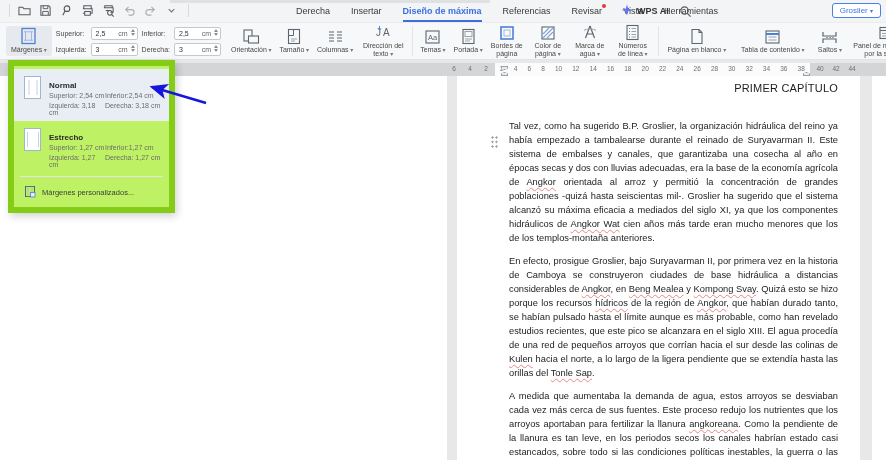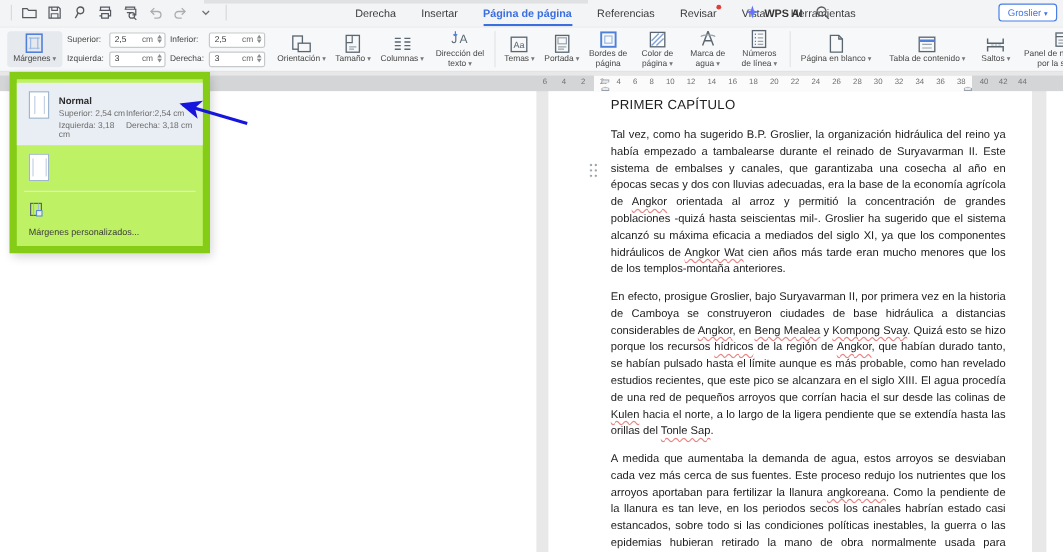--- a/index.html
+++ b/index.html
@@ -52,41 +52,41 @@
   .rn-right { left:812px; width:48px; }
   .ind { position:absolute; background:#e9eaeb; border:1px solid #9aa0a8; }
   .ind-top { left:501px; top:3px; width:7px; height:4px; clip-path:polygon(0 0,100% 0,100% 60%,50% 100%,0 60%); }
   .ind-bot { left:501px; top:9px; width:7px; height:4px; clip-path:polygon(50% 0,100% 40%,100% 100%,0 100%,0 40%); }
   .ind-right { left:803px; top:9px; width:7px; height:4px; clip-path:polygon(50% 0,100% 40%,100% 100%,0 100%,0 40%); }
   .page { position:absolute; top:16px; bottom:0; background:#fff; }
   .page-left { left:0; width:447px; }
   .page-main { left:457px; width:403px; }
   .page-next { left:872px; width:14px; }
   .page-main .content { position:absolute; left:52px; right:22px; top:6px; }
-  .doc-title { text-align:left; font-size:11px; color:#1d1d1d; letter-spacing:.2px; margin-bottom:11px; }
+  .doc-title { text-align:right; font-size:11px; color:#1d1d1d; letter-spacing:.2px; margin-bottom:25px; }
   .docpara { font-size:9.3px; line-height:14px; color:#1c1c1c; text-align:justify; margin-bottom:9px; }
   .misspelled { text-decoration:underline; text-decoration-style:wavy; text-decoration-color:#e88686; text-decoration-thickness:1px; text-underline-offset:2px; }
   .drag-handle { position:absolute; left:34px; top:60px; width:8px; height:12px;
     background:radial-gradient(circle 1px at 1.5px 1.5px, #9aa0a6 1px, transparent 1.2px); background-size:4px 4.5px; }
 
   
   .dropdown { position:absolute; left:8px; top:60px; width:167px; background:#bef264; border:6px solid #84cc16; box-shadow:2px 3px 8px rgba(0,0,0,.18); z-index:50; padding:3px 0; }
   .mitem { display:flex; gap:8px; padding:5px 8px 5px 10px; align-items:flex-start; }
   .mitem.is-active { background:#e9eef4; }
   .mi { width:17px; height:23px; border:1px solid #9fb6cf; background:#fff; position:relative; flex:none; margin-top:2px; }
   .mi-inner { position:absolute; top:3px; bottom:3px; left:50%; transform:translateX(-50%); border-left:1px solid #c3d2e4; border-right:1px solid #c3d2e4; }
   .ic-normal .mi-inner { width:9px; }
   .ic-estrecho .mi-inner { width:12px; }
   .ic-moderado .mi-inner { width:10px; }
   .ic-ancho .mi-inner { width:6px; border-left:3px double #c3d2e4; border-right:3px double #c3d2e4; }
   .mtxt { flex:1; }
   .mname { font-size:8px; font-weight:bold; color:#2b2b2b; margin-bottom:3px; }
   .mgrid { display:grid; grid-template-columns:1fr 1fr; row-gap:3px; font-size:7px; color:#6c6c6c; }
   .dsep { height:1px; background:#e4e4e6; margin:3px 6px; }
-  .custom-row { display:flex; align-items:flex-start; gap:6px; padding:5px 10px 4px; font-size:7.5px; color:#3c3c3c;flex-direction:column; }
+  .custom-row { display:flex; align-items:center; gap:6px; padding:5px 10px 4px; font-size:7.5px; color:#3c3c3c; }
 
   
   .anno { position:absolute; left:0; top:0; width:886px; height:460px; pointer-events:none; z-index:60; }
 </style>
 </head>
 <body>
 
 <div id="app">
 
   <div class="titlebar">
@@ -139,21 +139,21 @@
             <path d="M3 4.5l3 3 3-3" fill="none" stroke="#707478" stroke-width="1.2"></path>
           </svg>
         </span>
       <div class="qsep"></div>
     </div>
 
     <div class="tabs">
 
     <div class="tab">Derecha</div>
         <div class="tab">Insertar</div>
-        <div class="tab is-active">Página de página</div>
+        <div class="tab is-active">Diseño de máxima</div>
         <div class="tab">Referencias</div>
         <div class="tab has-dot">Revisar</div>
         <div class="tab">Vista</div>
         <div class="tab">Herramientas</div>
       </div>
 
     <div class="ai-chip">
       <span><svg width="12" height="12" viewBox="0 0 12 12">
             <defs>
               <linearGradient id="ai" x1="0" y1="0" x2="1" y2="1">
@@ -446,20 +446,29 @@
               <span>Inferior:2,54 cm</span>
               <span>Izquierda: 3,18 cm</span>
               <span>Derecha: 3,18 cm</span>
             </span>
           </span>
         </div>
         <div class="mitem ic-estrecho">
           <span class="mi">
             <span class="mi-inner"></span>
           </span>
+          <span class="mtxt">
+            <span class="mname">Estrecho</span>
+            <span class="mgrid">
+              <span>Superior: 1,27 cm</span>
+              <span>Inferior:1,27 cm</span>
+              <span>Izquierda: 1,27 cm</span>
+              <span>Derecha: 1,27 cm</span>
+            </span>
+          </span>
         </div>
       </div>
     <div class="dsep"></div>
     <div class="custom-row">
       <span><svg width="12" height="13" viewBox="0 0 12 13">
             <rect x="1.5" y="1.5" width="9" height="10" fill="none" stroke="#5b6670" stroke-width="1"></rect>
             <path d="M4 1.5v10M8 1.5v10" stroke="#9db9e4" stroke-width=".8"></path>
             <rect x="6.5" y="7.5" width="4.5" height="4.5" fill="#e9eef6" stroke="#4e7fd9" stroke-width=".8"></rect>
           </svg></span>
       <span>Márgenes personalizados...</span>

